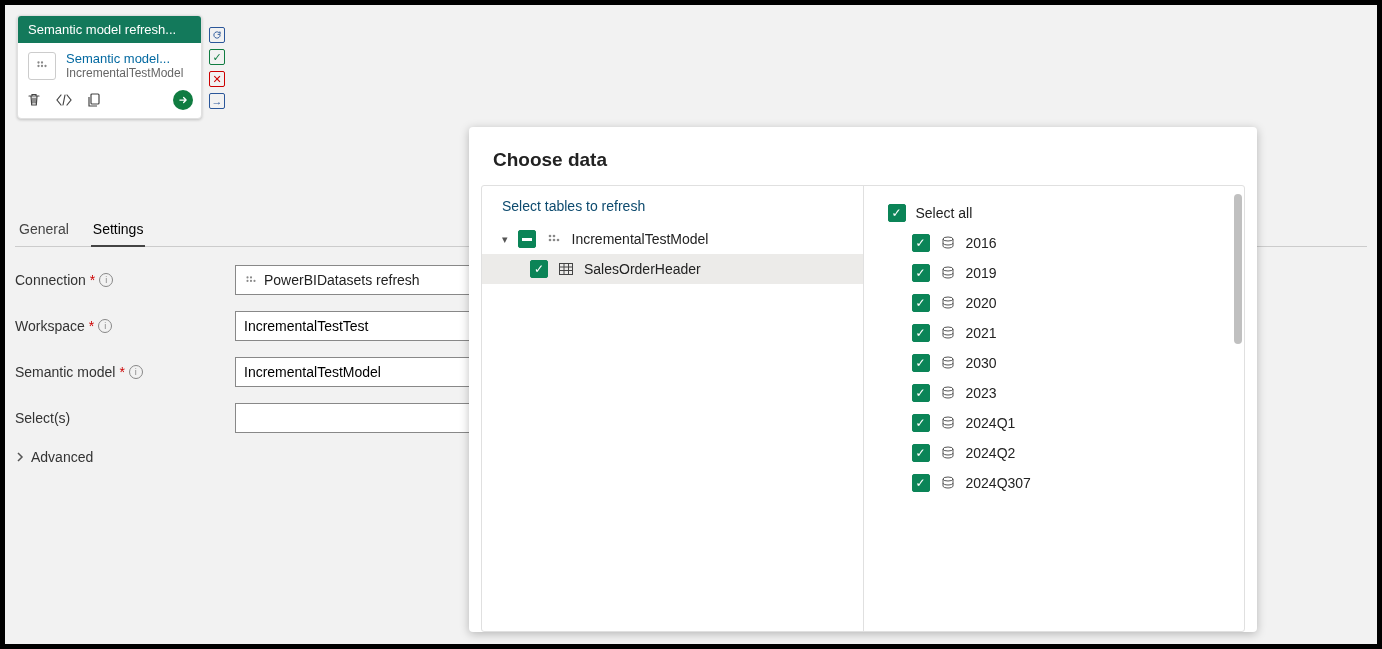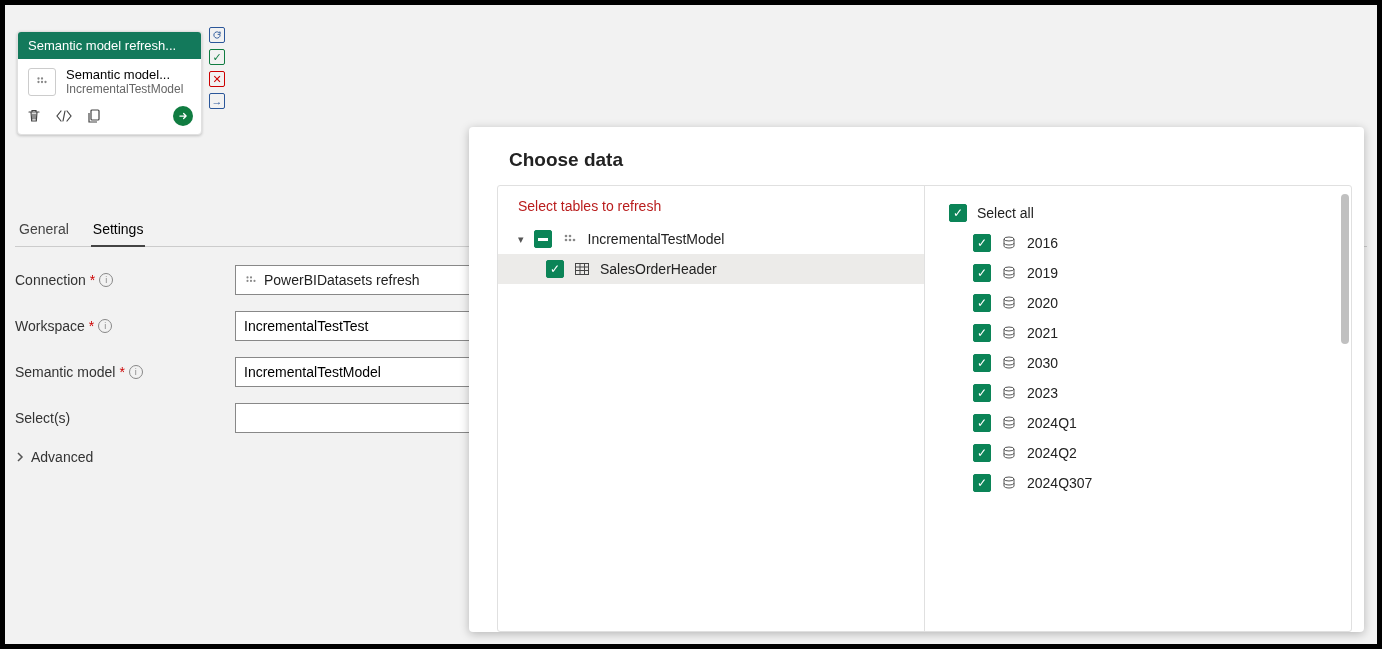--- a/index.html
+++ b/index.html
@@ -1,24 +1,24 @@
 <!DOCTYPE html>
 <html><head>
 <meta charset="utf-8">
 <style>
   * { box-sizing: border-box; margin: 0; padding: 0; font-family: "Segoe UI", sans-serif; }
   body { background: #000; width: 1382px; height: 649px; overflow: hidden; position: relative; }
   .outer-frame { position:absolute; top:5px; left:5px; right:5px; bottom:5px; background:#f2f2f2; }
   
   
-  .activity-card { position:absolute; top:26px; left:12px; width:185px; background:#fff; border:1px solid #e0e0e0; border-radius:4px; box-shadow:0 1px 3px rgba(0,0,0,0.2); overflow:hidden;}
+  .activity-card { position:absolute; top:10px; left:12px; width:185px; background:#fff; border:1px solid #e0e0e0; border-radius:4px; box-shadow:0 1px 3px rgba(0,0,0,0.2); overflow:hidden;}
   .activity-card-header { background:#13795b; color:#fff; font-size:13px; padding:6px 10px; white-space:nowrap; overflow:hidden; text-overflow:ellipsis;}
   .activity-card-body { display:flex; align-items:center; gap:10px; padding:8px 10px 4px 10px;}
   .model-thumb { width:28px; height:28px; border:1px solid #ccc; border-radius:3px; display:flex; align-items:center; justify-content:center; color:#888;}
-  .card-titles .t1 { font-size:13px; color:#000000; white-space:nowrap; overflow:hidden; text-overflow:ellipsis; width:120px;}
+  .card-titles .t1 { font-size:13px; color:#0369a1; white-space:nowrap; overflow:hidden; text-overflow:ellipsis; width:120px;}
   .card-titles .t2 { font-size:12px; color:#666;}
   .activity-card-toolbar { display:flex; align-items:center; padding:6px 8px 8px 8px; gap:14px;}
   .activity-card-toolbar .spacer { flex:1;}
   .go-circle { width:20px; height:20px; border-radius:50%; background:#107c41; color:#fff; display:flex; align-items:center; justify-content:center; font-size:12px; cursor:pointer;}
   .mini-icon { width:16px; height:16px; color:#444; cursor:pointer;}
   
   
   .side-status { position:absolute; top:22px; left:204px; display:flex; flex-direction:column; gap:6px;}
   .status-box { width:16px; height:16px; border:1px solid; border-radius:2px; display:flex; align-items:center; justify-content:center; font-size:11px;}
   .status-refresh { border-color:#2b579a; color:#2b579a;}
@@ -34,26 +34,26 @@
   .form { padding-top:18px;}
   .form-row { display:flex; align-items:center; margin-bottom:16px;}
   .form-label { width:220px; font-size:14px; color:#333; display:flex; align-items:center; gap:4px;}
   .req { color:#c00;}
   .info-circle { display:inline-flex; justify-content:center; align-items:center; width:14px; height:14px; border:1px solid #888; border-radius:50%; font-size:9px; color:#888;}
   .form-input { flex:0 0 650px; height:30px; border:1px solid #888; background:#fff; padding:0 8px; font-size:14px; color:#222; display:flex; align-items:center; gap:6px;}
   .form-input input { border:none; outline:none; font-size:14px; width:100%;}
   .advanced-toggle { display:flex; align-items:center; gap:6px; font-size:14px; color:#333; cursor:pointer; margin-top:6px;}
   
   
-  .dialog { position:absolute; top:122px; left:464px; width:895px; height:505px; background:#fff; border-radius:4px; box-shadow:0 2px 10px rgba(0,0,0,0.25); display:flex; flex-direction:column;padding-left:16px;}
+  .dialog { position:absolute; top:122px; left:464px; width:788px; height:505px; background:#fff; border-radius:4px; box-shadow:0 2px 10px rgba(0,0,0,0.25); display:flex; flex-direction:column;}
   .dialog h2 { font-size:19px; font-weight:600; color:#222; padding:22px 24px 14px 24px;}
   .dialog-body { flex:1; margin:0 12px; border:1px solid #e0e0e0; border-radius:3px; display:flex; overflow:hidden;}
   .left-pane { flex:1; border-right:1px solid #e0e0e0; padding:12px 0; overflow:auto;}
   .right-pane { flex:1; padding:12px 0; overflow:auto; position:relative;}
-  .pane-header { font-size:14px; color:#b91c1c; padding:0 20px 10px 20px;}
+  .pane-header { font-size:14px; color:#0c4a6e; padding:0 20px 10px 20px;}
   
   .tree-row { display:flex; align-items:center; gap:10px; padding:6px 10px 6px 20px; font-size:14px; color:#222;}
   .tree-row.selected { background:#ecebe9;}
   .tree-indent1 { padding-left:48px;}
   .chev { cursor:pointer; color:#555; font-size:11px;}
   .chk { width:18px; height:18px; border:1px solid #888; border-radius:2px; cursor:pointer; display:flex; align-items:center; justify-content:center; color:#fff; font-size:12px;}
   .chk.checked { background:#0b8457; border-color:#0b8457;}
   .chk.indeterminate { background:#0b8457; border-color:#0b8457;}
   .chk.indeterminate::after { content:""; width:10px; height:3px; background:#fff;}
   .tbl-icon, .model-icon, .part-icon { width:16px; height:16px; flex-shrink:0;}

